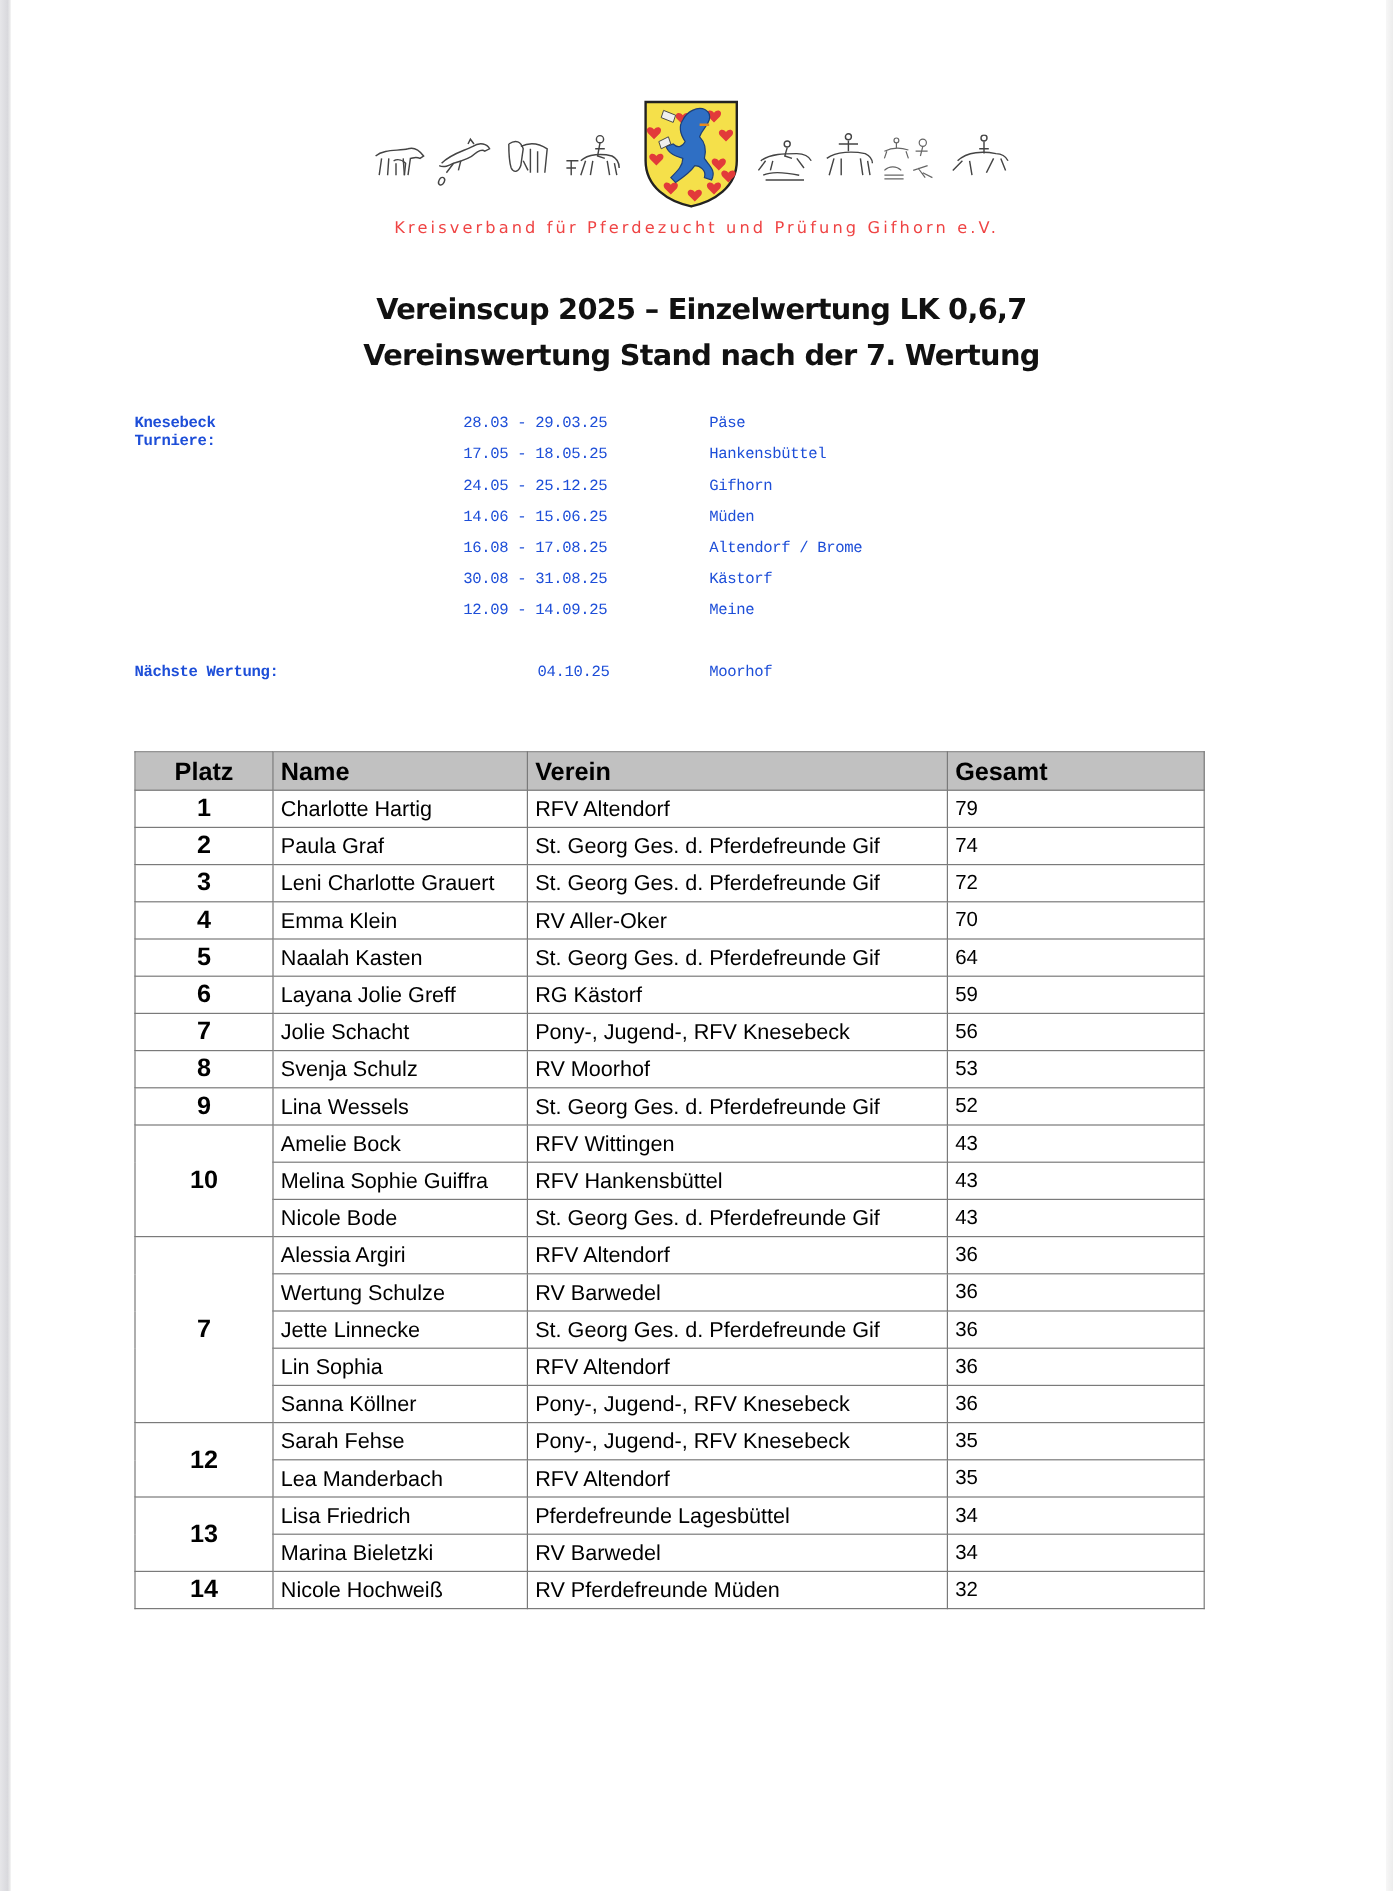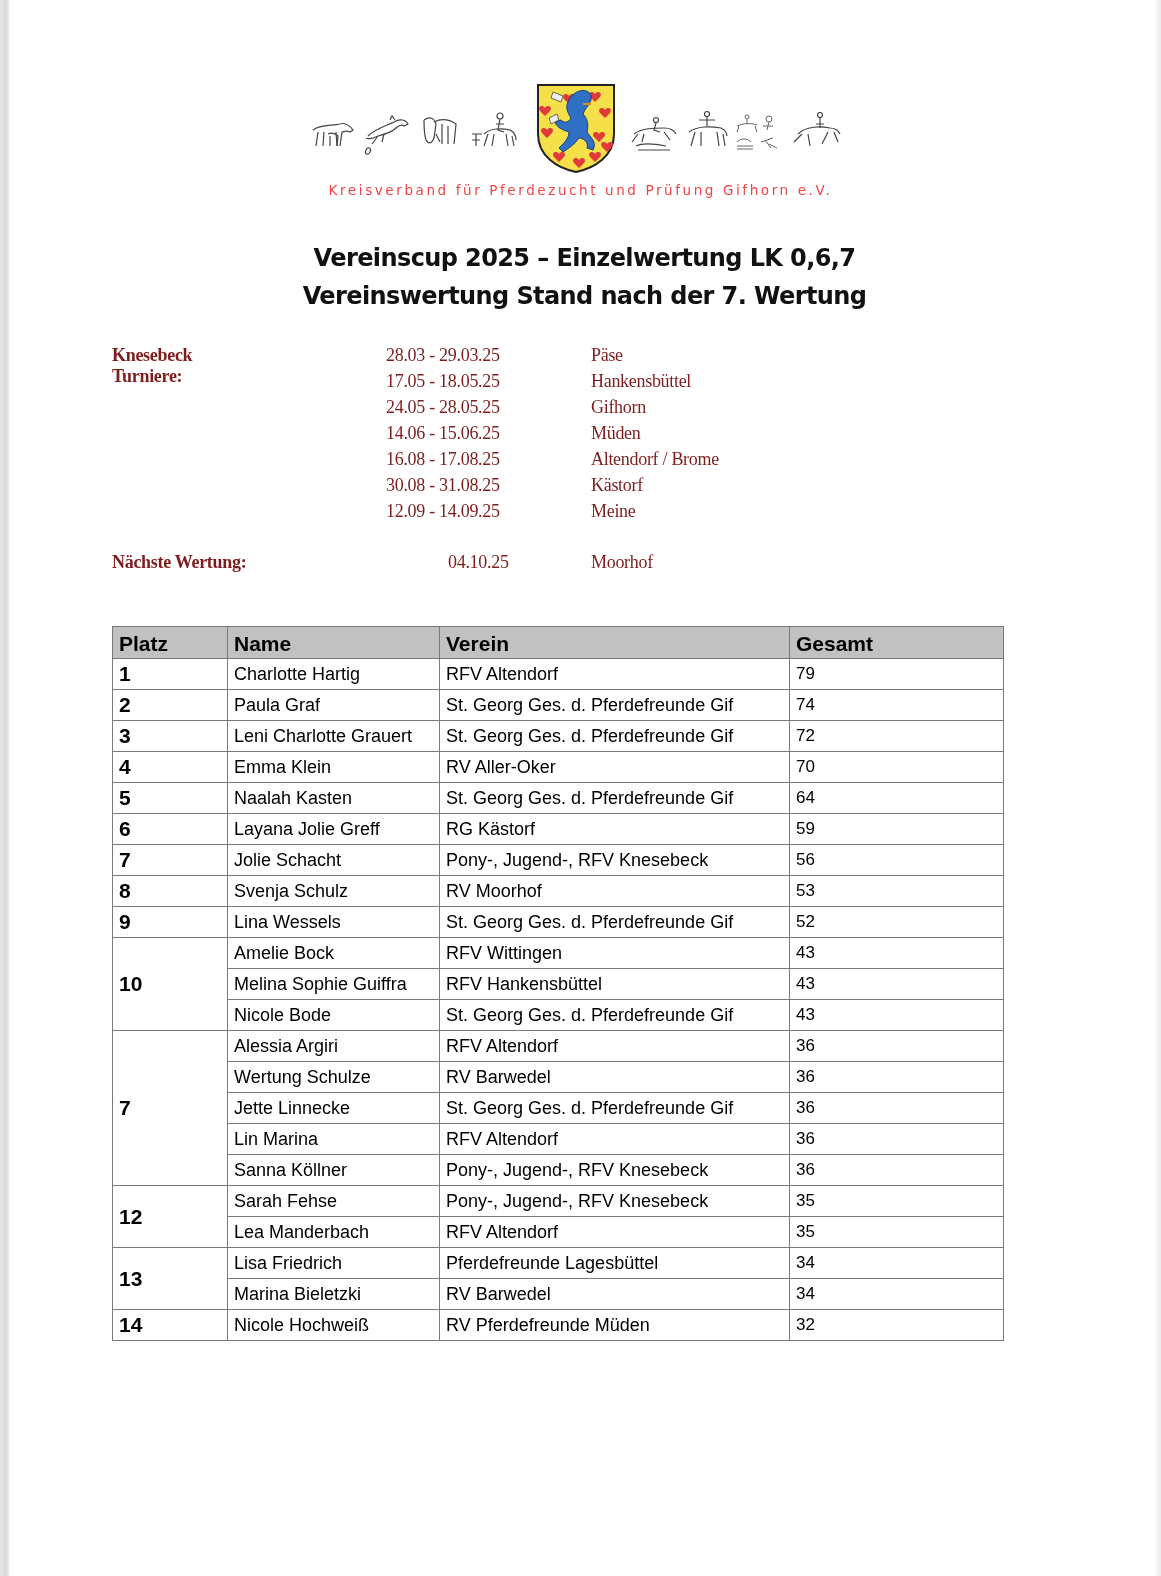--- a/index.html
+++ b/index.html
@@ -30,38 +30,38 @@
   }
 
   .title {
     position: absolute; left: 0; width: 1161px; text-align: center;
     font-family: "DejaVu Sans", sans-serif; font-weight: bold; font-size: 24px;
     letter-spacing: -0.6px; color: #111;
   }
   .title.t1 { top: 244px; left: 4px; }
   .title.t2 { top: 282px; left: 4px; }
 
-  .info { position: absolute; font-family: Liberation Serif, serif; font-size: 18px; color: #7f1d1d; letter-spacing: -0.3px; }
+  .info { position: absolute; font-family: Liberation Mono, monospace; font-size: 13px; color: #1d4ed8; letter-spacing: -0.3px; }
   .info-label { font-weight: bold; }
   .t-row { position: absolute; left: 0; height: 26px; }
 
   table.results {
     position: absolute; left: 112px; top: 626px;
     border-collapse: collapse; width: 892px;
     font-family: "Liberation Sans", sans-serif;
   }
   table.results th, table.results td {
     border: 1.5px solid #7a7a7a; padding: 0 6px; height: 30px;
     font-size: 18px; text-align: left; vertical-align: middle;
   }
   table.results th {
     background: #c1c1c1; font-weight: bold; font-size: 21px; height: 29px;
     padding-top: 2px;
   }
-  table.results th.col-platz, table.results td.col-platz { text-align: left; width: 102px; font-weight: bold; font-size: 21px; }
+  table.results th.col-platz, table.results td.col-platz { text-align: center; width: 102px; font-weight: bold; font-size: 21px; }
   table.results .col-name { width: 199px; }
   table.results .col-verein { width: 337px; }
   table.results td.col-gesamt { font-weight: normal; font-size: 17px; }
 </style>
 </head>
 <body>
 
 <div class="edge-left"></div>
 <div class="edge-right"></div>
 
@@ -161,21 +161,21 @@
   <div class="info" style="left:386px;top:345px;width:480px;height:190px">
     <div class="t-row" style="top:0">
       <span style="position:absolute;left:0;white-space:nowrap">28.03 - 29.03.25</span>
       <span style="position:absolute;left:205px;white-space:nowrap">Päse</span>
     </div>
     <div class="t-row" style="top:26px">
       <span style="position:absolute;left:0;white-space:nowrap">17.05 - 18.05.25</span>
       <span style="position:absolute;left:205px;white-space:nowrap">Hankensbüttel</span>
     </div>
     <div class="t-row" style="top:52px">
-      <span style="position:absolute;left:0;white-space:nowrap">24.05 - 28.05.25</span>
+      <span style="position:absolute;left:0;white-space:nowrap">24.05 - 25.12.25</span>
       <span style="position:absolute;left:205px;white-space:nowrap">Gifhorn</span>
     </div>
     <div class="t-row" style="top:78px">
       <span style="position:absolute;left:0;white-space:nowrap">14.06 - 15.06.25</span>
       <span style="position:absolute;left:205px;white-space:nowrap">Müden</span>
     </div>
     <div class="t-row" style="top:104px">
       <span style="position:absolute;left:0;white-space:nowrap">16.08 - 17.08.25</span>
       <span style="position:absolute;left:205px;white-space:nowrap">Altendorf / Brome</span>
     </div>
@@ -283,21 +283,21 @@
           <td class="col-name">Wertung Schulze</td>
           <td class="col-verein">RV Barwedel</td>
           <td class="col-gesamt">36</td>
         </tr>
         <tr>
           <td class="col-name">Jette Linnecke</td>
           <td class="col-verein">St. Georg Ges. d. Pferdefreunde Gif</td>
           <td class="col-gesamt">36</td>
         </tr>
         <tr>
-          <td class="col-name">Lin Marina</td>
+          <td class="col-name">Lin Sophia</td>
           <td class="col-verein">RFV Altendorf</td>
           <td class="col-gesamt">36</td>
         </tr>
         <tr>
           <td class="col-name">Sanna Köllner</td>
           <td class="col-verein">Pony-, Jugend-, RFV Knesebeck</td>
           <td class="col-gesamt">36</td>
         </tr>
         <tr>
           <td class="col-platz" rowspan="2">12</td>

